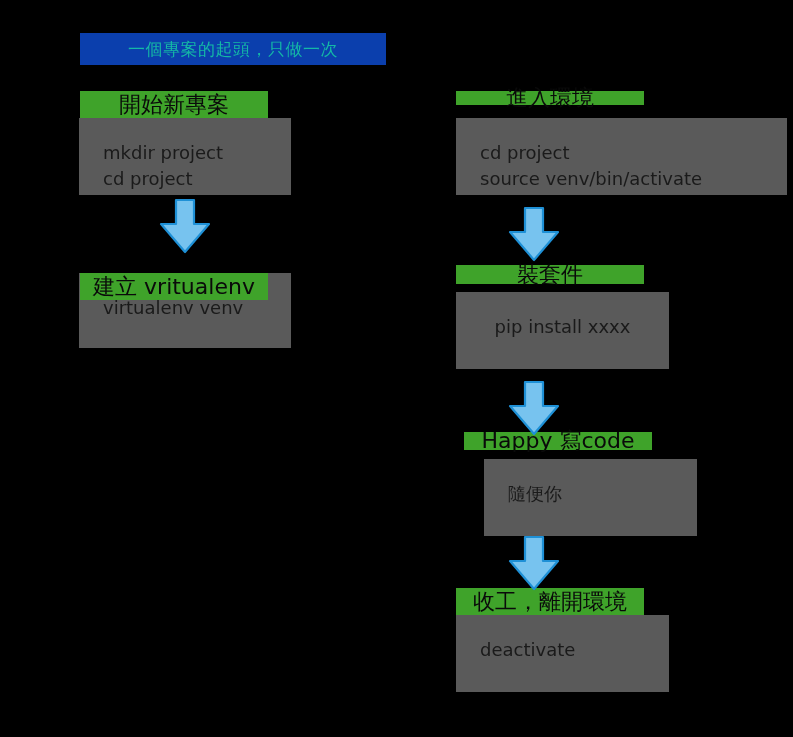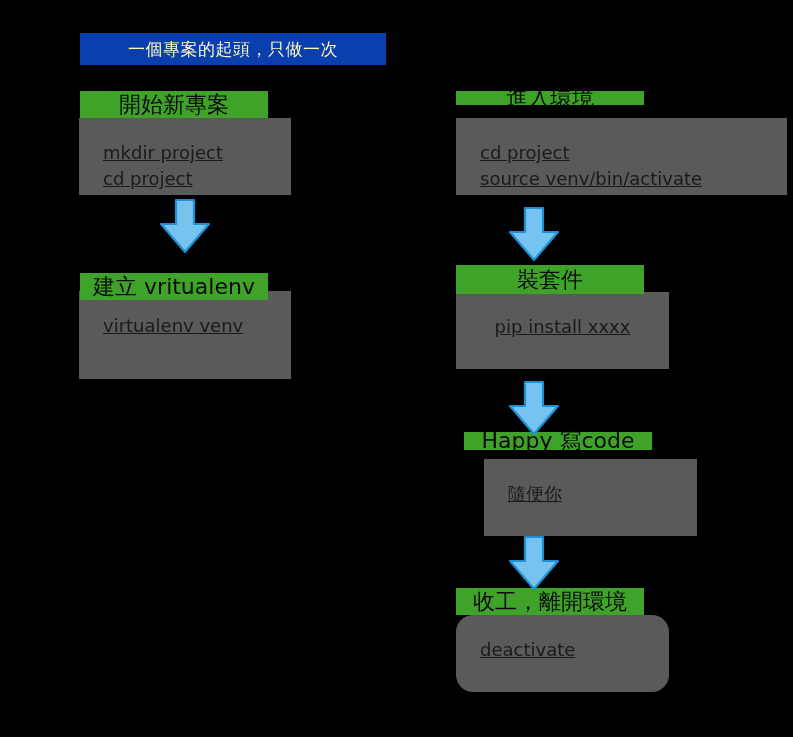--- a/index.html
+++ b/index.html
@@ -20,21 +20,21 @@
     position: absolute;
     inset: 0;
     width: 793px;
     height: 737px;
   }
 
   
   .banner {
     position: absolute;
     background: #0B3FAD;
-    color: #fef9c3;
+    color: #14b8a6;
     font-size: 17px;
     line-height: 1;
     display: flex;
     align-items: center;
     justify-content: center;
     letter-spacing: 0.5px;
     white-space: nowrap;
   }
 
   
@@ -56,21 +56,20 @@
   .card-body {
     position: absolute;
     background: #5A5A5A;
     color: #1A1A1A;
     font-size: 18px;
     line-height: 1.45;
     padding: 22px 24px 0 24px;
     box-sizing: border-box;
     white-space: pre-line;
     z-index: 1;
-    text-decoration: underline;
   }
 
   
   .arrow {
     position: absolute;
     z-index: 3;
   }
   .arrow svg { display: block; }
 </style>
 </head>
@@ -87,38 +86,38 @@
   </div>
 
   <div class="arrow" style="left:159px; top:198px; width:52px; height:56px;">
     <svg width="52" height="56" viewBox="0 0 52 56">
       <polygon points="17,2 35,2 35,26 50,26 26,54 2,26 17,26" fill="#77C3EF" stroke="#1E90D6" stroke-width="2.2" stroke-linejoin="round"></polygon>
     </svg>
   </div>
 
   <div class="card">
     <div class="card-header" style="left:80px; top:262px; width:188px; height:27px;margin-top:11px;">建立 vritualenv</div>
-    <div class="card-body" style="left:79px; top:291px; width:212px; height:88px;">virtualenv venv</div>
+    <div class="card-body" style="left:79px; top:273px; width:212px; height:75px;">virtualenv venv</div>
   </div>
 
 
   <div class="card">
     <div class="card-header" style="left:456px; top:91px; width:188px; height:14px;">進入環境</div>
     <div class="card-body" style="left:456px; top:118px; width:331px; height:77px;">cd project
 source venv/bin/activate</div>
   </div>
 
   <div class="arrow" style="left:508px; top:206px; width:52px; height:56px;">
     <svg width="52" height="56" viewBox="0 0 52 56">
       <polygon points="17,2 35,2 35,26 50,26 26,54 2,26 17,26" fill="#77C3EF" stroke="#1E90D6" stroke-width="2.2" stroke-linejoin="round"></polygon>
     </svg>
   </div>
 
   <div class="card">
-    <div class="card-header" style="left:456px; top:265px; width:188px; height:29px;">裝套件</div>
+    <div class="card-header" style="left:456px; top:265px; width:188px; height:19px;">裝套件</div>
     <div class="card-body" style="left:456px; top:292px; width:213px; height:77px;text-align:center;">pip install xxxx</div>
   </div>
 
   <div class="arrow" style="left:508px; top:380px; width:52px; height:56px;">
     <svg width="52" height="56" viewBox="0 0 52 56">
       <polygon points="17,2 35,2 35,26 50,26 26,54 2,26 17,26" fill="#77C3EF" stroke="#1E90D6" stroke-width="2.2" stroke-linejoin="round"></polygon>
     </svg>
   </div>
 
   <div class="card">
@@ -127,16 +126,16 @@
   </div>
 
   <div class="arrow" style="left:508px; top:535px; width:52px; height:56px;">
     <svg width="52" height="56" viewBox="0 0 52 56">
       <polygon points="17,2 35,2 35,26 50,26 26,54 2,26 17,26" fill="#77C3EF" stroke="#1E90D6" stroke-width="2.2" stroke-linejoin="round"></polygon>
     </svg>
   </div>
 
   <div class="card">
     <div class="card-header" style="left:456px; top:588px; width:188px; height:27px;">收工，離開環境</div>
-    <div class="card-body" style="left:456px; top:615px; width:213px; height:77px;border-radius:17px;">deactivate</div>
+    <div class="card-body" style="left:456px; top:615px; width:213px; height:77px;">deactivate</div>
   </div>
 
 </div>
 
 </body></html>

